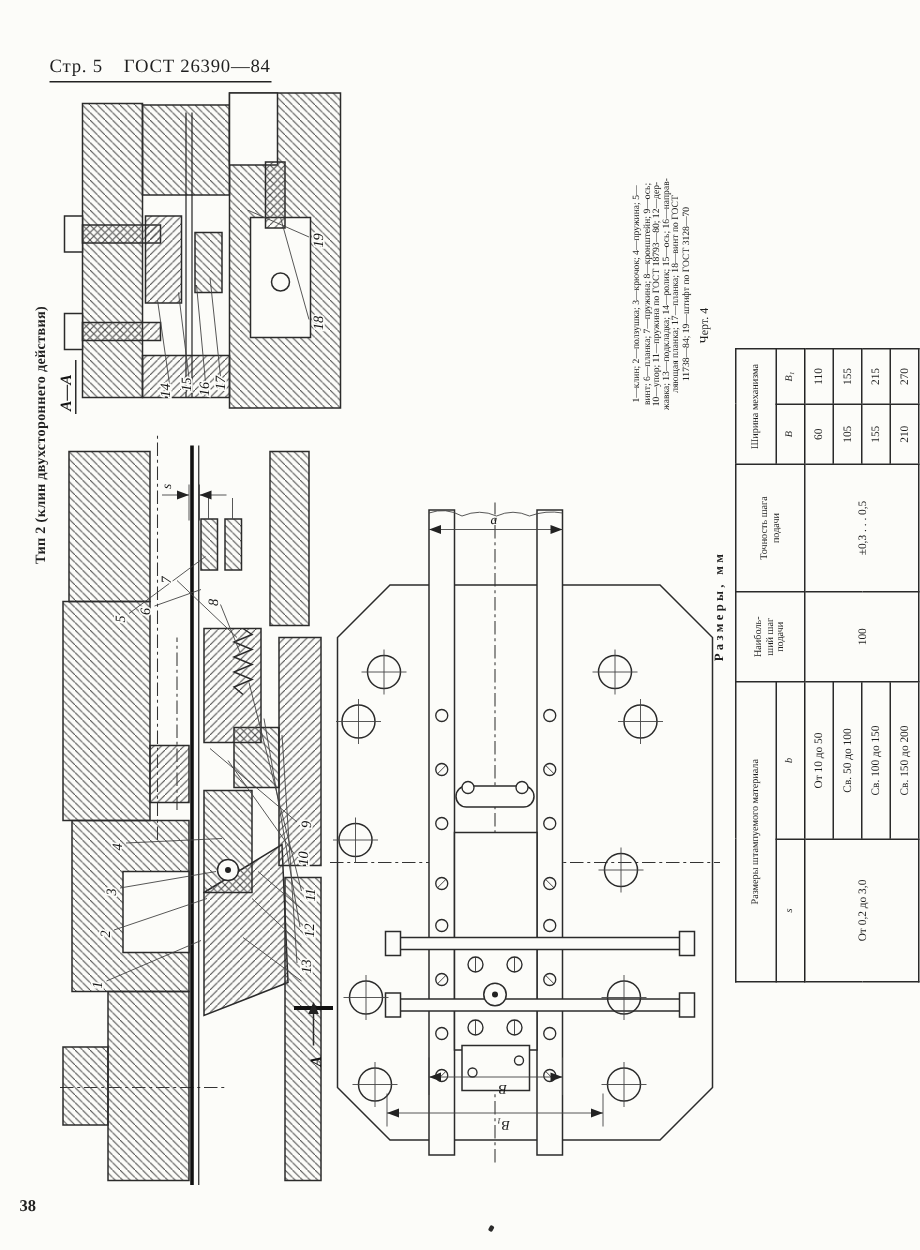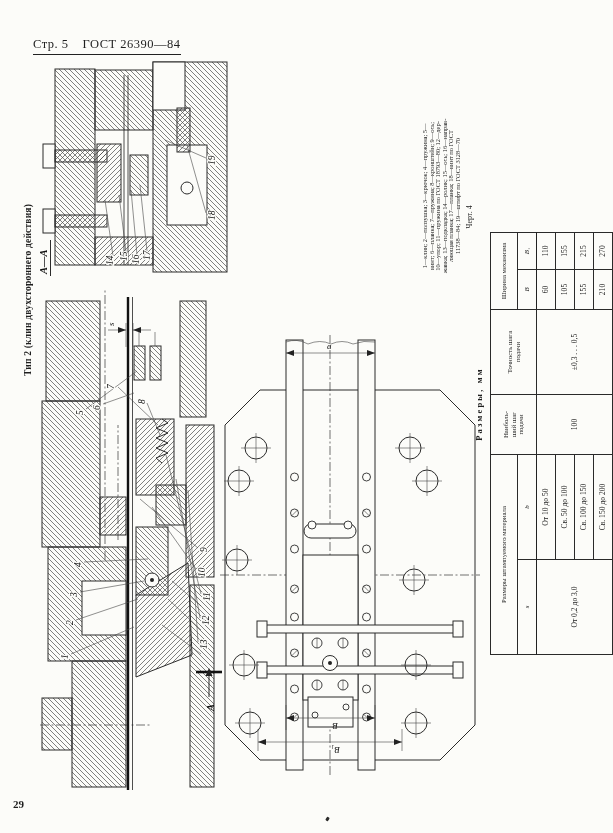--- a/index.html
+++ b/index.html
@@ -405,14 +405,14 @@
         <td class="val">Св. 150 до 200</td>
         <td class="val">210</td>
         <td class="val">270</td>
       </tr>
     </tbody>
       </table>
   </div>
 
 </div>
 
-<div class="page-number">29</div>
+<div class="page-number">38</div>
 <div class="speck"></div>
 
 </body></html>

